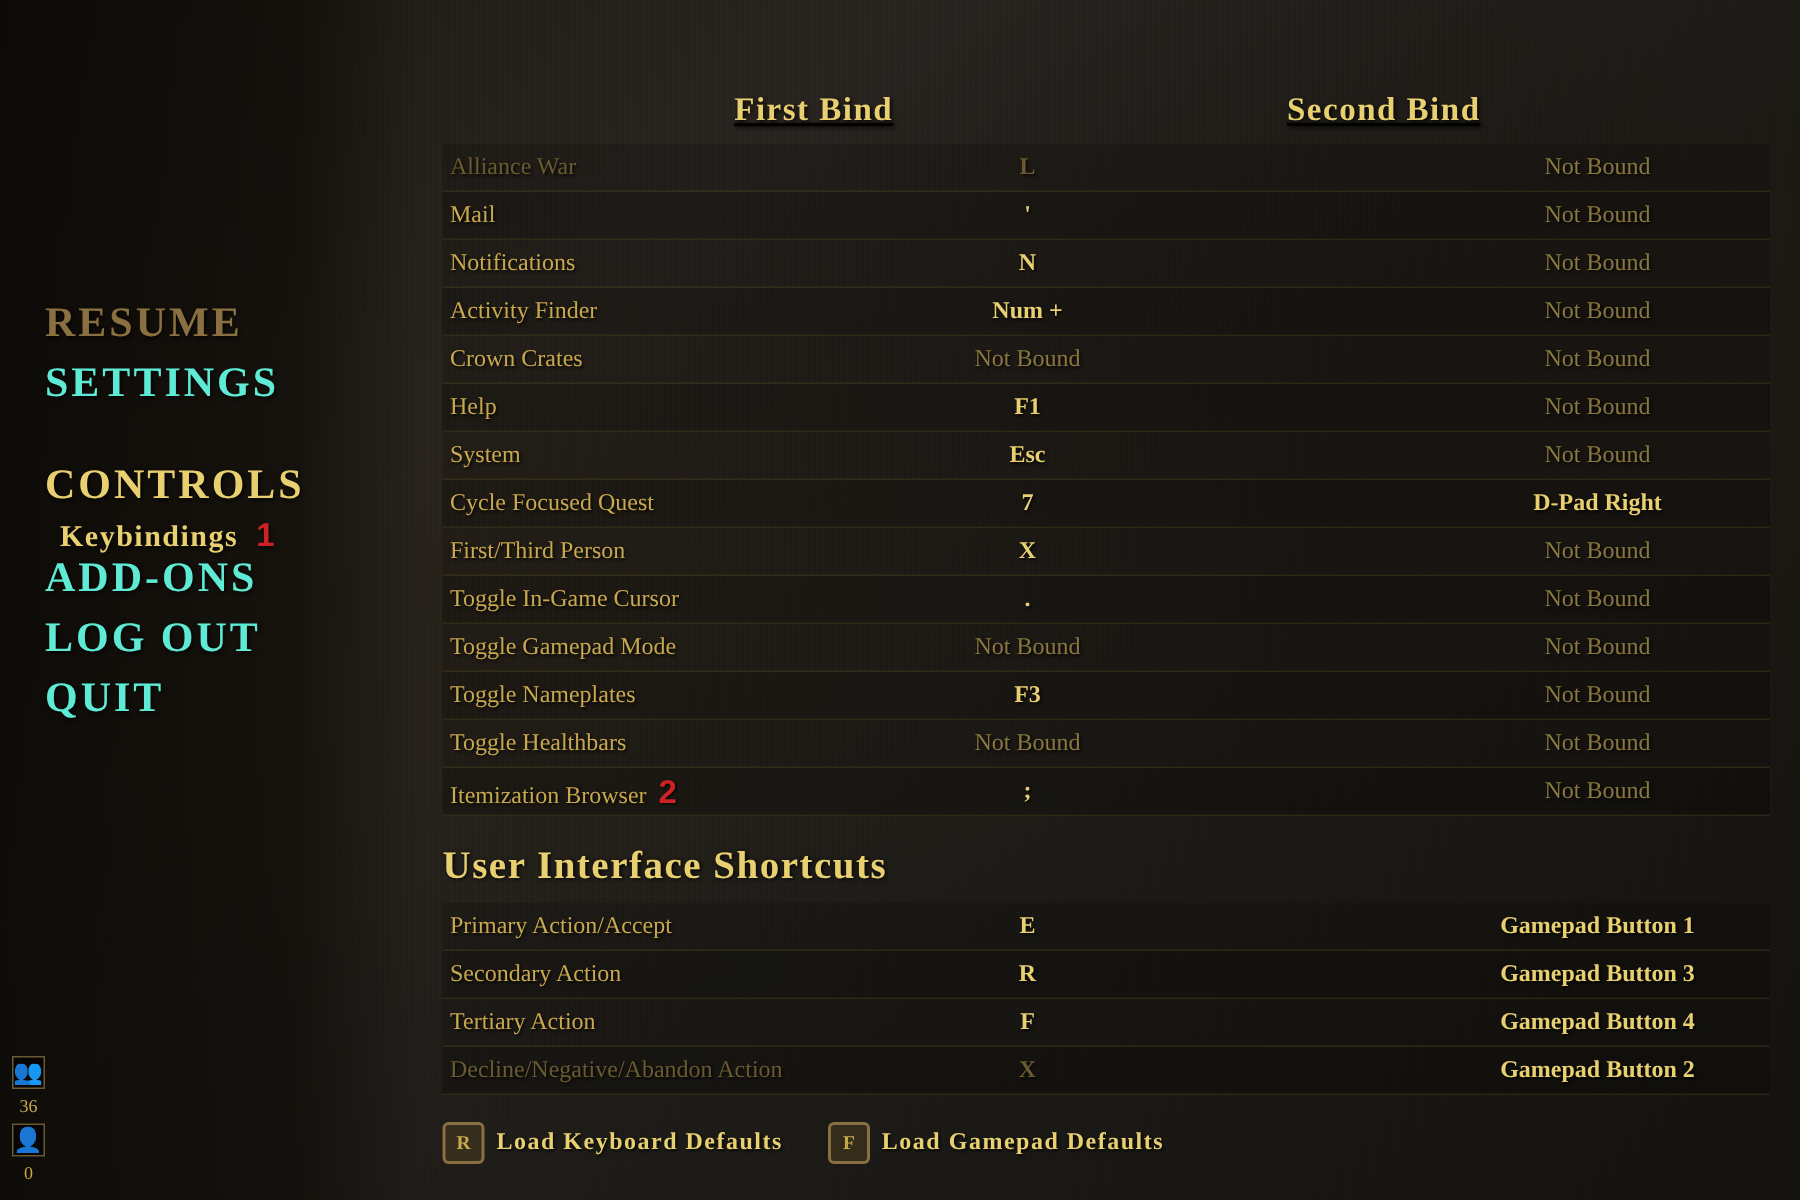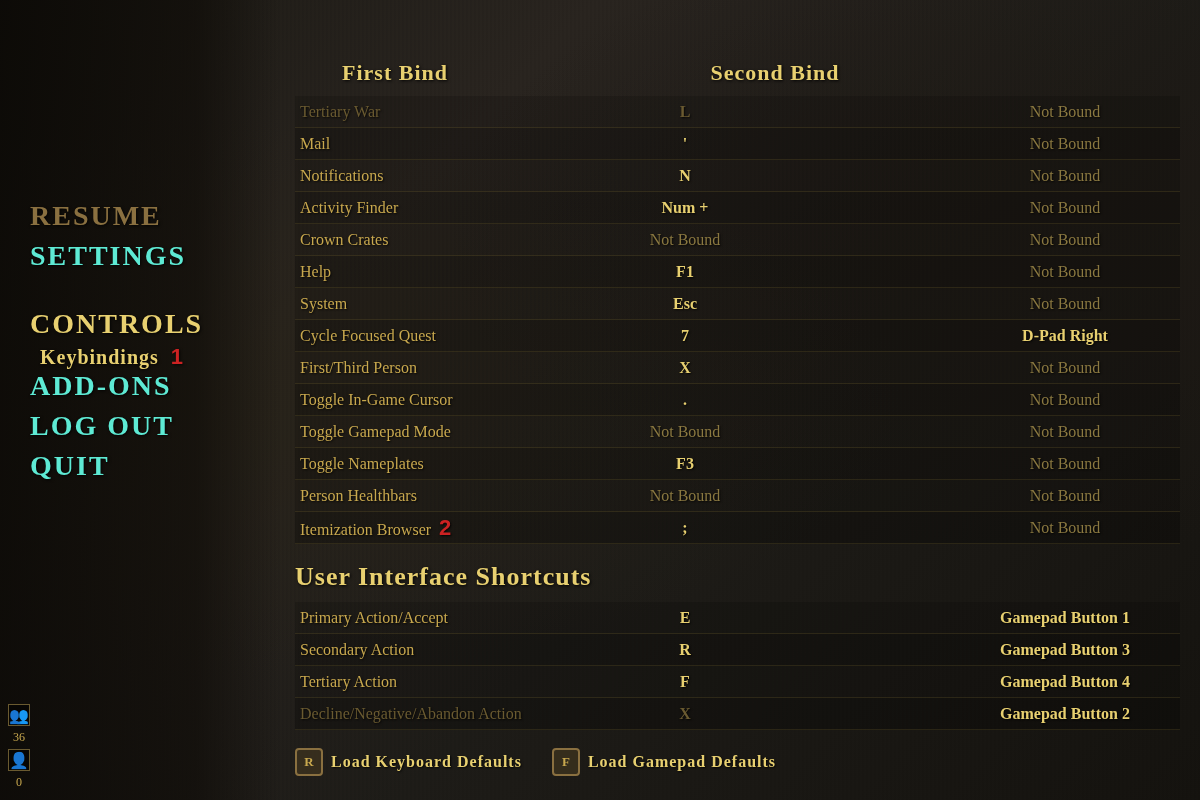--- a/index.html
+++ b/index.html
@@ -121,23 +121,24 @@
       left: 295px;
       top: 60px;
       right: 20px;
       bottom: 20px;
       z-index: 5;
     }
 
     
     .column-headers {
       display: flex;
-      justify-content: flex-start;
+      justify-content: center;
       margin-bottom: 10px;
       padding-right: 10px;
+      text-decoration: underline;
     }
 
     .col-header {
       font-size: 22px;
       font-weight: bold;
       color: #e8d070;
       text-align: center;
       text-shadow: 1px 1px 3px rgba(0,0,0,0.9);
       letter-spacing: 1px;
     }
@@ -297,21 +298,21 @@
 
 <div class="main-content">
 
   <div class="column-headers">
     <div class="col-header col-header-first">First Bind</div>
     <div class="col-header col-header-second">Second Bind</div>
   </div>
 
   <div class="keybind-table" id="keybind-table">
   <div class="kb-row muted">
-        <div class="kb-name">Tertiary War</div>
+        <div class="kb-name">Alliance War</div>
         <div class="kb-bind">L</div>
         <div class="kb-spacer"></div>
         <div class="kb-bind2 not-bound">Not Bound</div>
       </div>
       <div class="kb-row">
         <div class="kb-name">Mail</div>
         <div class="kb-bind">'</div>
         <div class="kb-spacer"></div>
         <div class="kb-bind2 not-bound">Not Bound</div>
       </div>
@@ -369,21 +370,21 @@
         <div class="kb-spacer"></div>
         <div class="kb-bind2 not-bound">Not Bound</div>
       </div>
       <div class="kb-row">
         <div class="kb-name">Toggle Nameplates</div>
         <div class="kb-bind">F3</div>
         <div class="kb-spacer"></div>
         <div class="kb-bind2 not-bound">Not Bound</div>
       </div>
       <div class="kb-row">
-        <div class="kb-name">Person Healthbars</div>
+        <div class="kb-name">Toggle Healthbars</div>
         <div class="kb-bind not-bound">Not Bound</div>
         <div class="kb-spacer"></div>
         <div class="kb-bind2 not-bound">Not Bound</div>
       </div>
       <div class="kb-row">
         <div class="kb-name">Itemization Browser<span class="annotation" style="margin-left: 8px;">2</span></div>
         <div class="kb-bind">;</div>
         <div class="kb-spacer"></div>
         <div class="kb-bind2 not-bound">Not Bound</div>
       </div>

